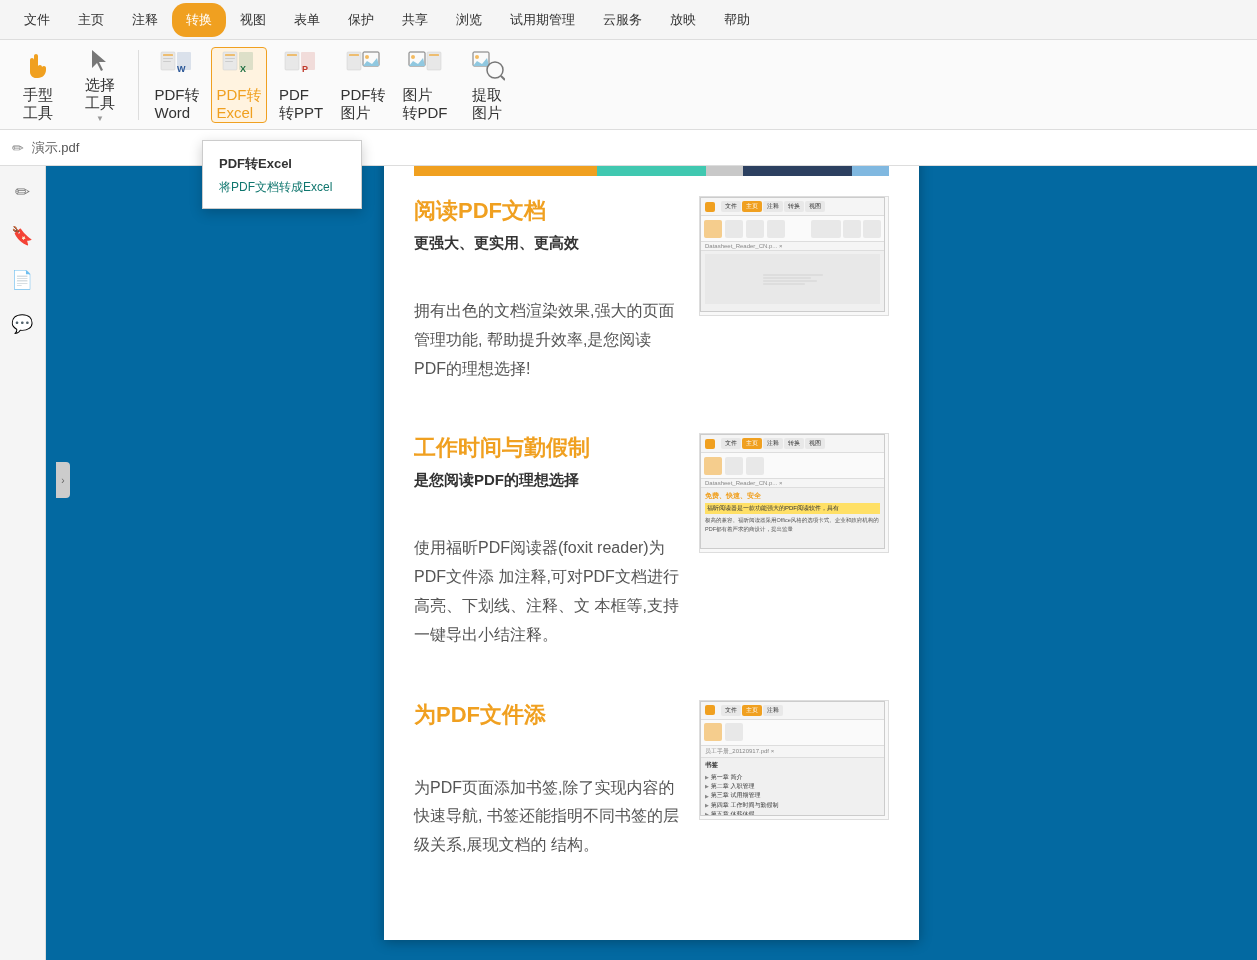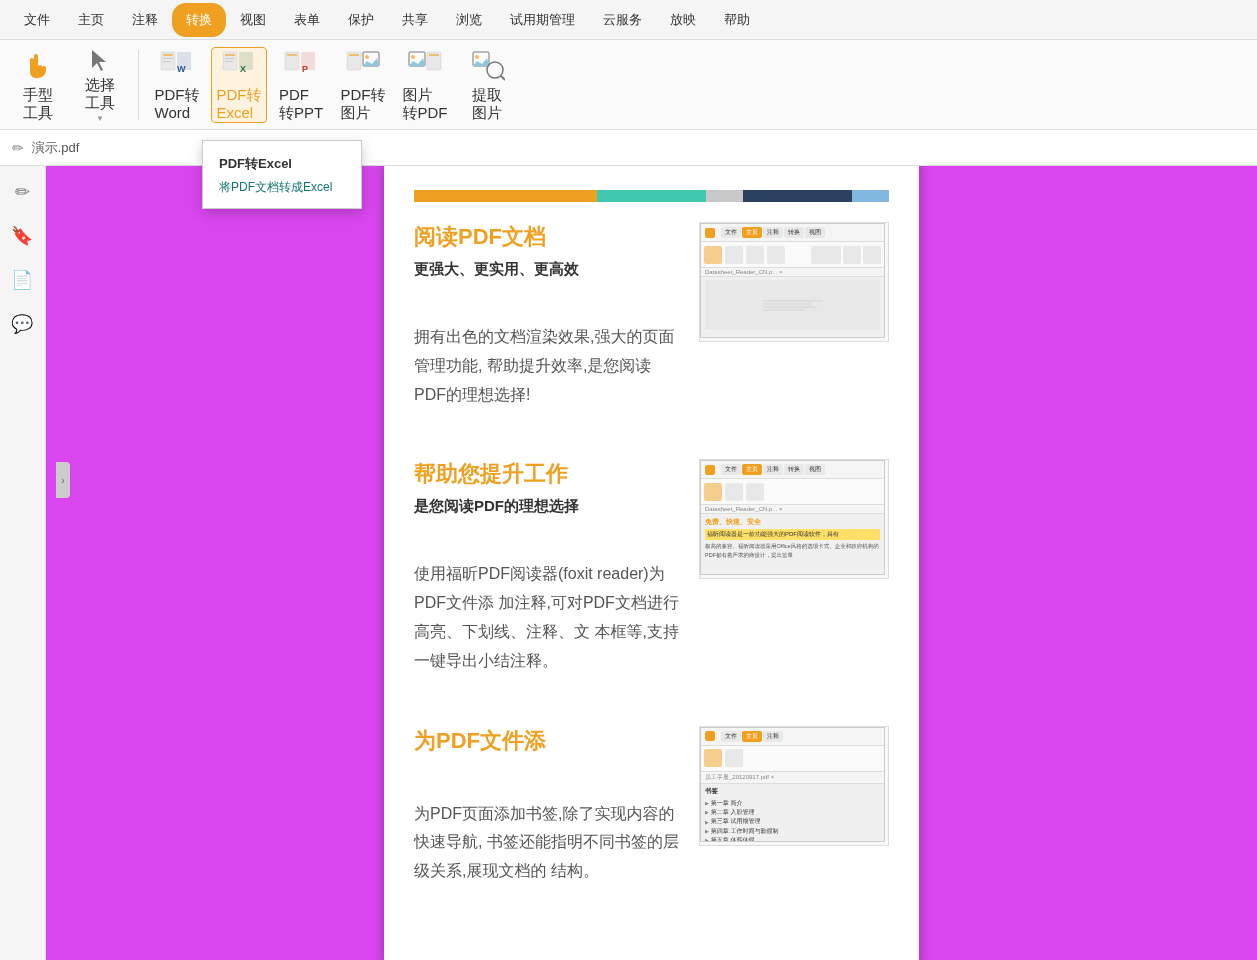--- a/index.html
+++ b/index.html
@@ -45,21 +45,21 @@
       width: 32px; height: 32px; display: flex; align-items: center; justify-content: center; cursor: pointer; border-radius: 4px; font-size: 18px; color: #777;
     }
 
     
     .collapse-handle {
       position: absolute; left: 56px; top: 50%; transform: translateY(-50%); width: 14px; height: 36px; background: #ccc; border-radius: 0 4px 4px 0; display: flex; align-items: center; justify-content: center; cursor: pointer; font-size: 10px; color: #666; z-index: 10;
     }
 
     
     .content-area {
-      flex: 1; background: #d946ef; display: flex; align-items: center; justify-content: center; padding: 20px; overflow: hidden;
+      flex: 1; background: #0369a1; display: flex; align-items: flex-end; justify-content: center; padding: 20px; overflow: hidden;
     }
 
     
     .pdf-page {
       width: 535px; background: #fff; box-shadow: 0 2px 12px rgba(0,0,0,0.3); min-height: 720px; padding: 30px; position: relative;
     }
 
     
     .pdf-top-bar {
       display: flex; height: 12px; margin-bottom: 20px; gap: 0;
@@ -294,21 +294,21 @@
                   <div style="height:2px; background:#ddd; margin:1px 0; border-radius:1px; width:70%;"></div>
                 </div>
               </div>
             </div>
           </div>
         </div>
       </div>
 
       <div class="pdf-section">
         <div class="pdf-section-text">
-          <div class="pdf-section-title">帮助您提升工作</div>
+          <div class="pdf-section-title">工作时间与勤假制</div>
           <div class="pdf-section-subtitle">是您阅读PDF的理想选择</div>
           <div class="pdf-section-body">使用福昕PDF阅读器(foxit reader)为PDF文件添
 加注释,可对PDF文档进行高亮、下划线、注释、文
 本框等,支持一键导出小结注释。</div>
         </div>
         <div class="pdf-section-img">
 
           <div class="mini-reader">
             <div class="mini-reader-header">
               <div class="mini-reader-dot"></div>

